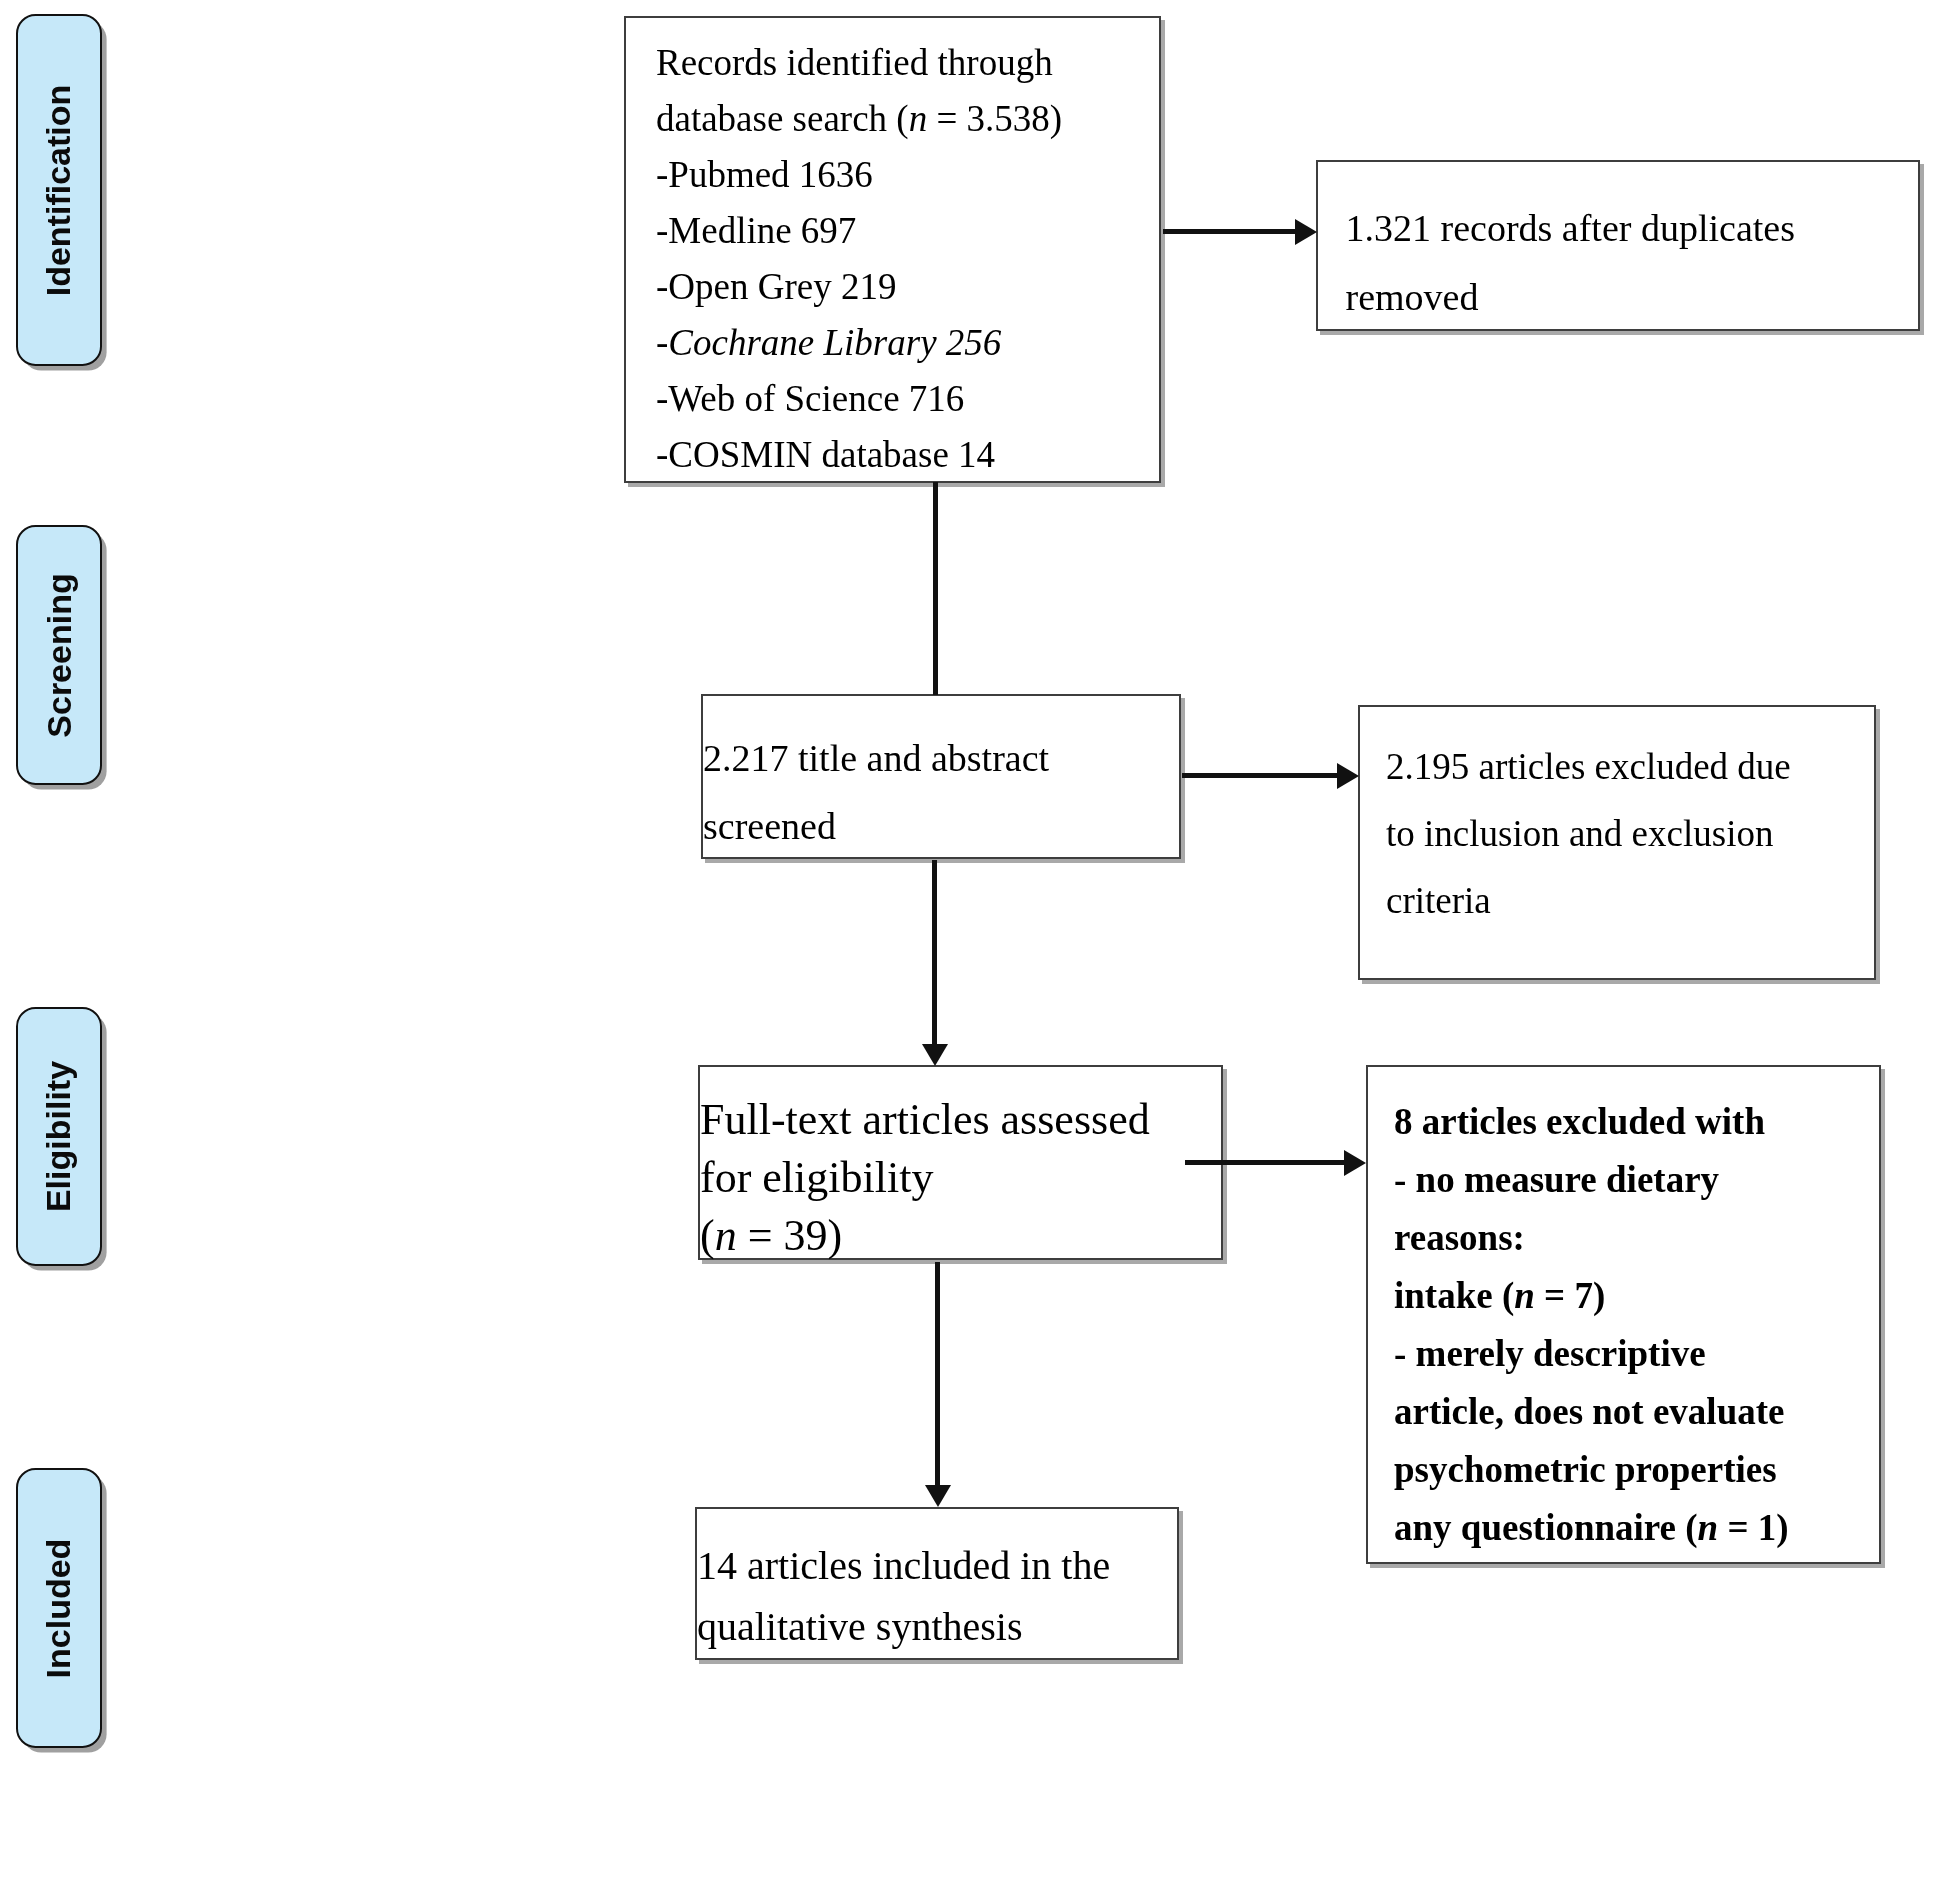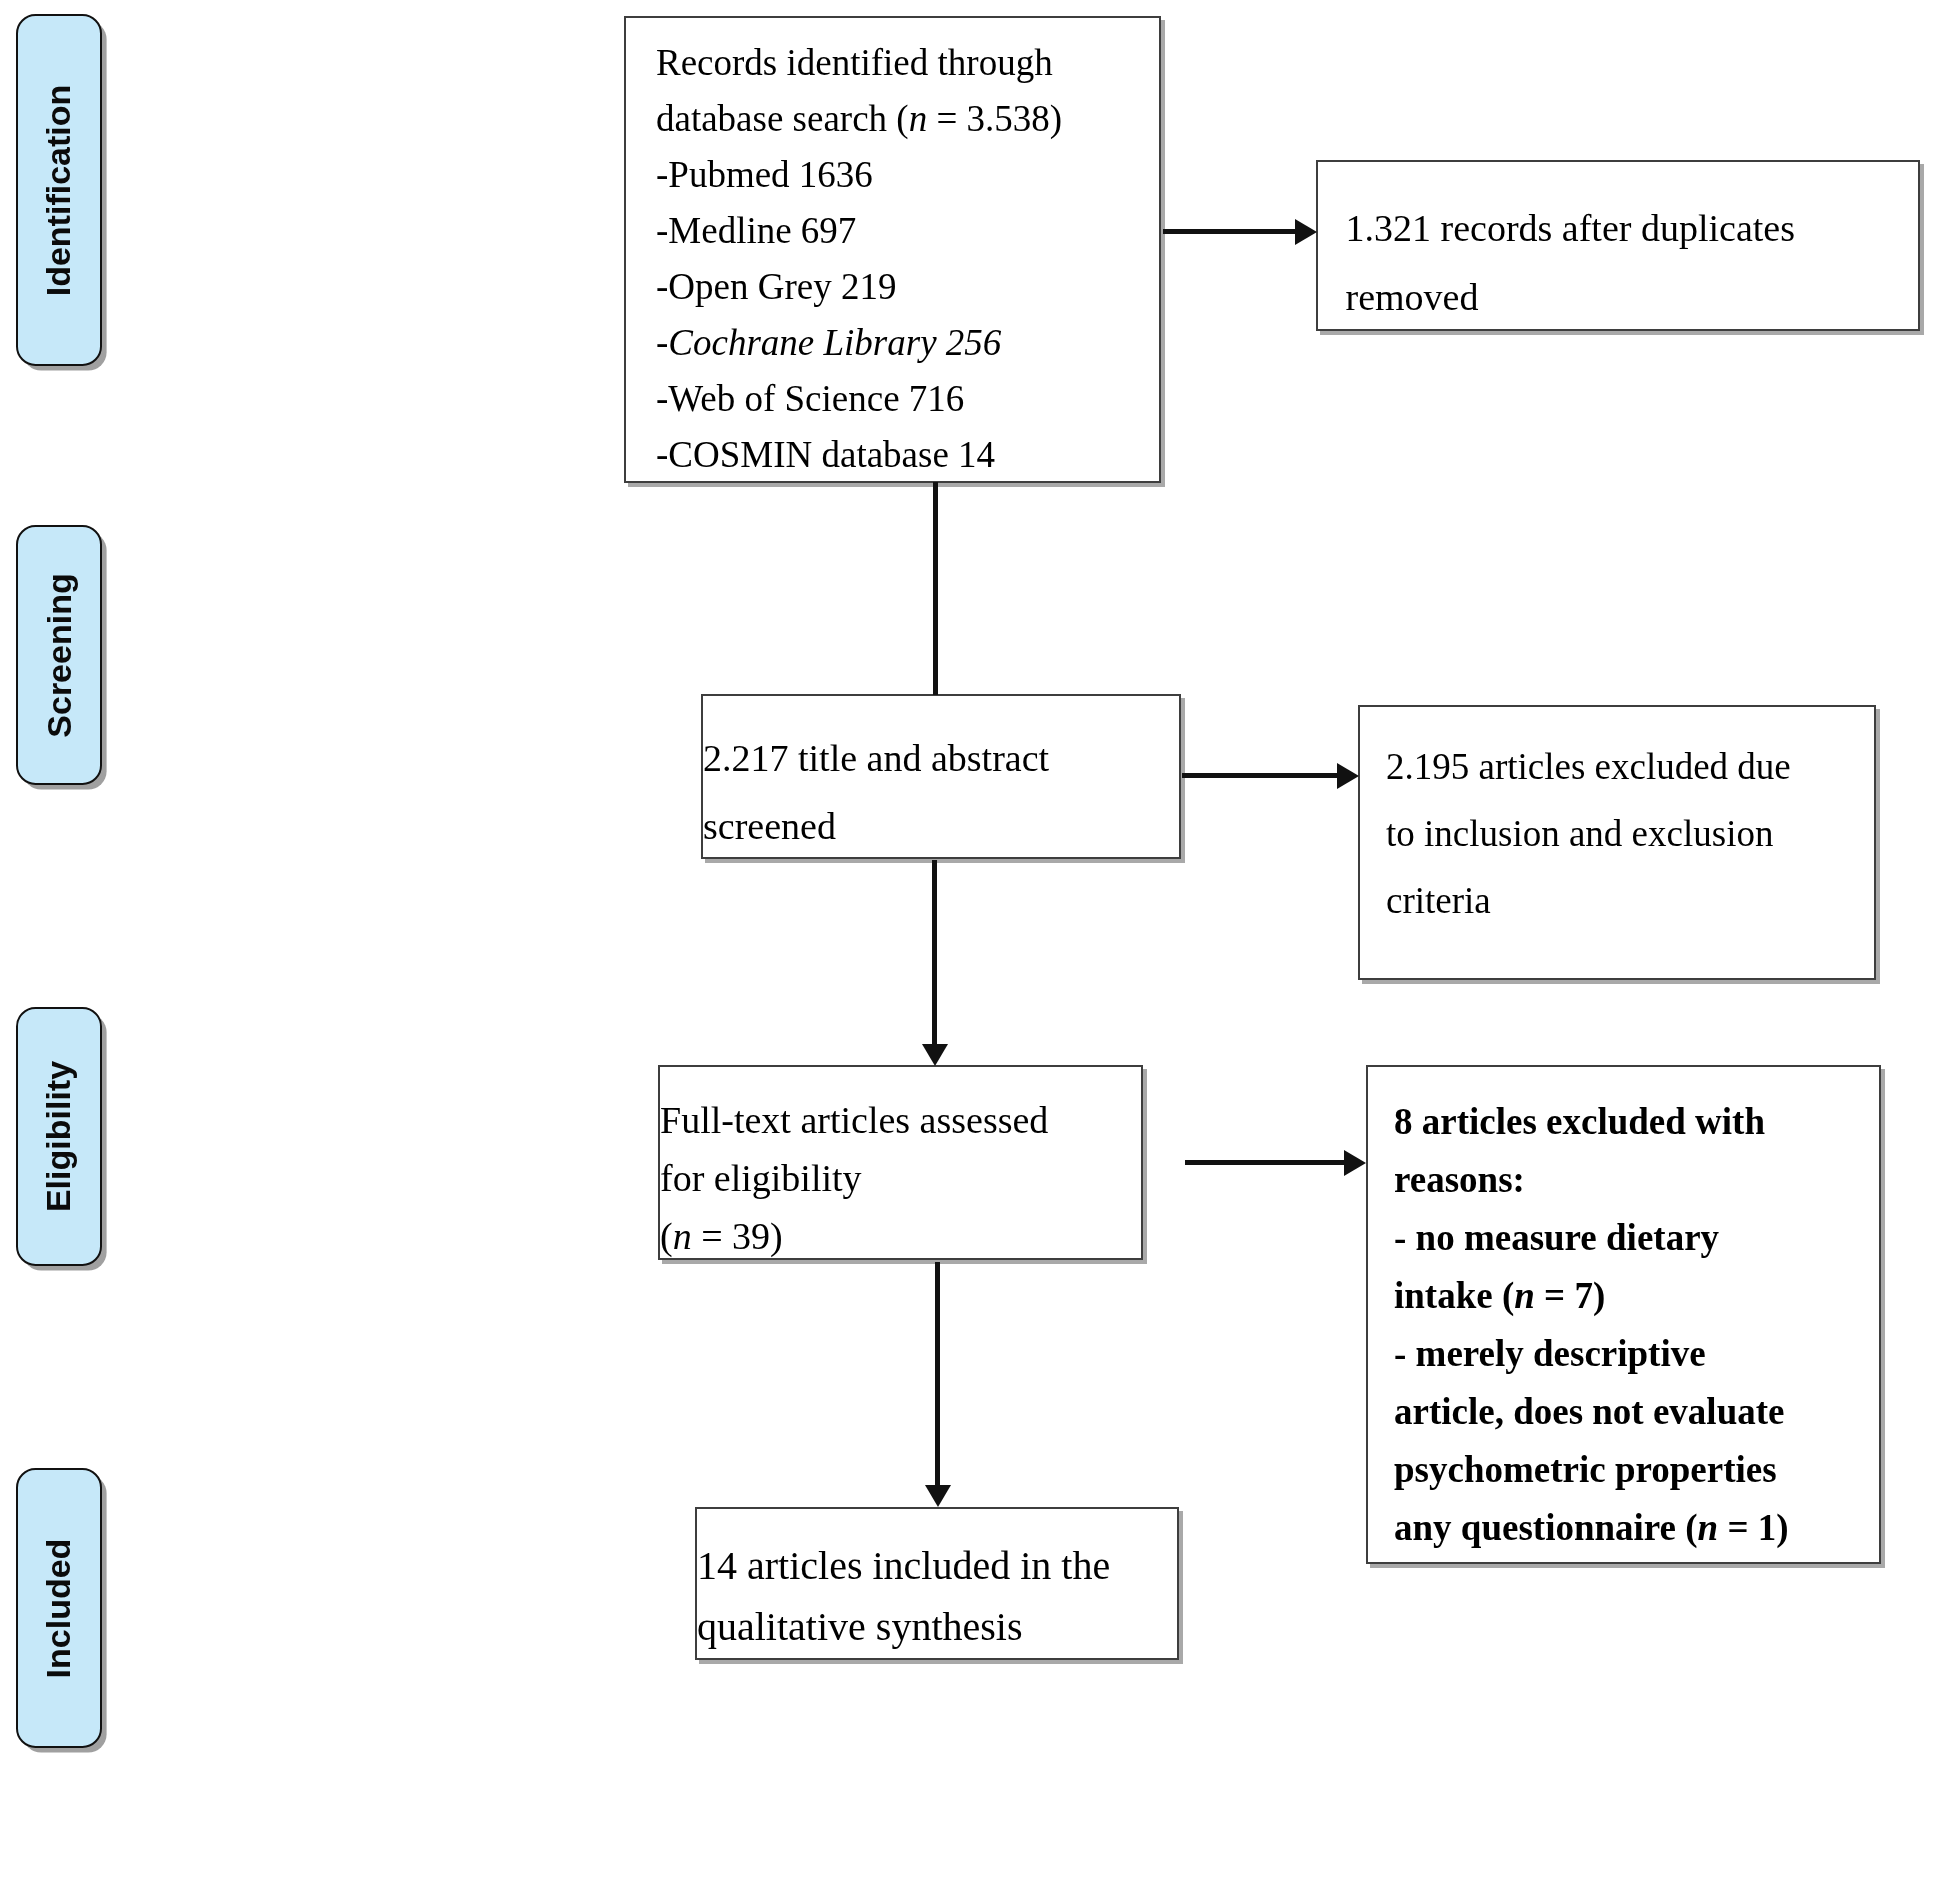--- a/index.html
+++ b/index.html
@@ -49,21 +49,21 @@
   }
   .wbox .ln{white-space:nowrap;}
   .center{text-align:left;}
   .it{font-style:italic;}
   i{font-style:italic;}
 
   #box-records{left:624px;top:16px;width:537px;height:467px;padding:17px 11.4px 0 30px;line-height:56px;}
   #box-duplicates{left:1316px;top:160px;width:604px;height:171px;padding:32px 11.4px 0 27.5px;font-size:38px;line-height:69px;}
   #box-screened{left:701px;top:694px;width:480px;height:165px;padding-top:27.5px;font-size:38px;line-height:68px;}
   #box-excl-screening{left:1358px;top:705px;width:518px;height:275px;padding:26px 11.4px 0 26px;line-height:67px;}
-  #box-fulltext{left:658px;top:1065px;width:485px;height:195px;padding-top:24px;font-size:38px;line-height:58px;}
+  #box-fulltext{left:698px;top:1065px;width:525px;height:195px;padding-top:24px;font-size:44px;line-height:58px;}
   #box-excl-fulltext{left:1366px;top:1065px;width:515px;height:499px;padding:26px 11.4px 0 26px;line-height:58px;font-weight:bold;}
   #box-included{left:695px;top:1507px;width:484px;height:153px;padding-top:26px;font-size:40px;line-height:61px;}
 
   
   .hline{position:absolute;height:5.2px;background:var(--arrow);}
   .vline{position:absolute;width:5.2px;background:var(--arrow);}
   .head-right{
     position:absolute;left:100%;top:50%;transform:translateY(-50%);
     width:0;height:0;
     border-left:22px solid var(--arrow);
@@ -130,22 +130,22 @@
   </div>
 
   <div class="wbox center" id="box-fulltext">
     <div class="ln">Full-text articles assessed</div>
     <div class="ln">for eligibility</div>
     <div class="ln"><span>(</span><i>n</i><span> = 39)</span></div>
   </div>
 
   <div class="wbox" id="box-excl-fulltext">
     <div class="ln">8 articles excluded with</div>
+    <div class="ln">- no measure dietary</div>
     <div class="ln">reasons:</div>
-    <div class="ln">- no measure dietary</div>
     <div class="ln"><span>intake (</span><i>n</i><span> = 7)</span></div>
     <div class="ln">- merely descriptive</div>
     <div class="ln">article, does not evaluate</div>
     <div class="ln">psychometric properties</div>
     <div class="ln"><span>any questionnaire (</span><i>n</i><span> = 1)</span></div>
   </div>
 
   <div class="wbox center" id="box-included">
     <div class="ln">14 articles included in the</div>
     <div class="ln">qualitative synthesis</div>

